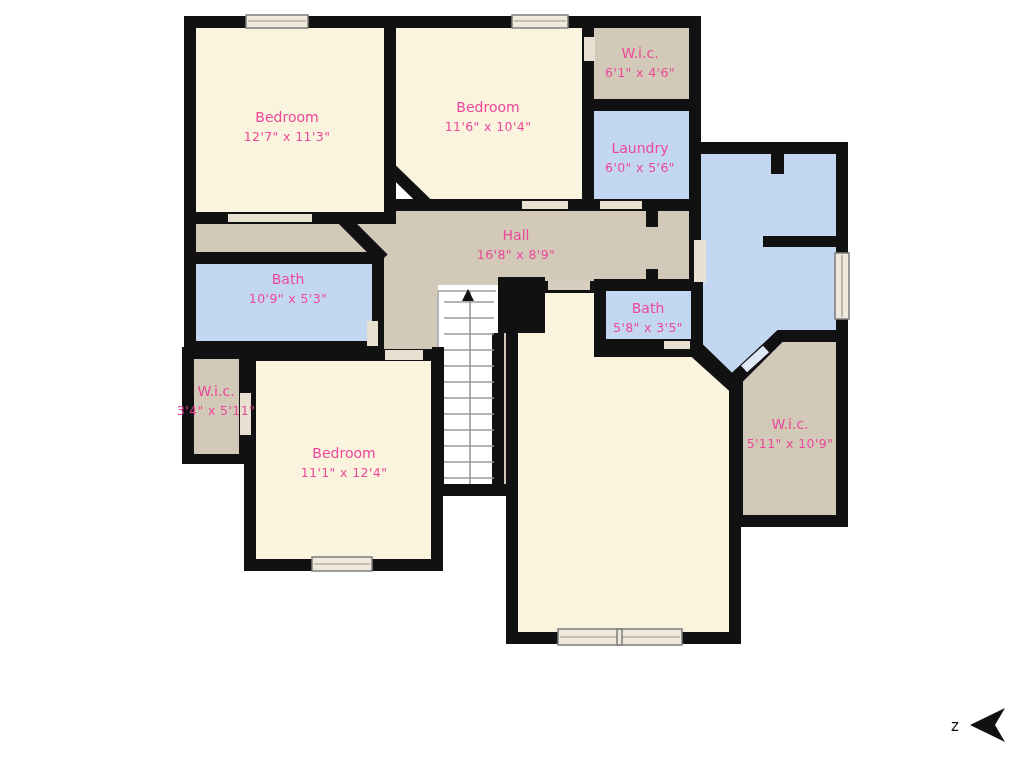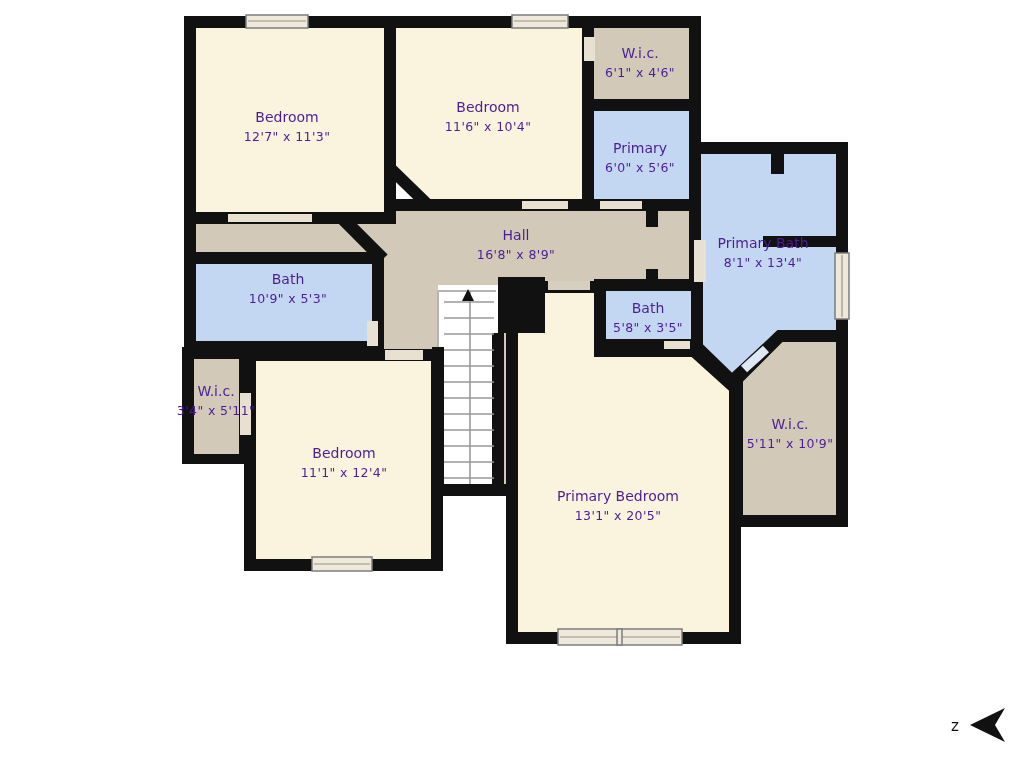--- a/index.html
+++ b/index.html
@@ -8,21 +8,21 @@
   svg{position:absolute;left:0;top:0;}
   .room{stroke:#111111;stroke-width:12;stroke-linejoin:miter;}
   .wall{stroke:none;}
   .thinline{stroke:#b5b5b5;stroke-width:2;fill:none;}
   .tread{stroke:#9a9a9a;stroke-width:1.6;fill:none;}
   .window{stroke:#7d7d7d;stroke-width:1.5;}
   .winline{stroke:#9a9388;stroke-width:1.2;}
   .threshold{stroke:none;}
   .diagwall{stroke:#111111;stroke-width:13;fill:none;}
   .doordiag{stroke:#dfe9f6;stroke-width:9;fill:none;}
-  .room-label{position:absolute;transform:translateX(-50%);text-align:center;color:#4c1d95;white-space:nowrap;line-height:19px;}
+  .room-label{position:absolute;transform:translateX(-50%);text-align:center;color:#ec4899;white-space:nowrap;line-height:19px;}
   .room-name{font-size:14px;display:block;}
   .room-dims{font-size:12.5px;display:block;letter-spacing:0.4px;}
   .compass-text{font-size:15px;fill:#111111;font-family:"DejaVu Sans",sans-serif;}
 </style>
 </head>
 <body>
 
 <div id="canvas">
   <svg width="1024" height="768" viewBox="0 0 1024 768">
 
@@ -112,44 +112,36 @@
   </div>
   <div class="room-label" style="left:488px;top:98px;">
     <span class="room-name">Bedroom</span>
     <span class="room-dims">11'6" x 10'4"</span>
   </div>
   <div class="room-label" style="left:640px;top:44px;">
     <span class="room-name">W.i.c.</span>
     <span class="room-dims">6'1" x 4'6"</span>
   </div>
   <div class="room-label" style="left:640px;top:139px;">
-    <span class="room-name">Primary</span>
+    <span class="room-name">Laundry</span>
     <span class="room-dims">6'0" x 5'6"</span>
-  </div>
-  <div class="room-label" style="left:763px;top:234px;">
-    <span class="room-name">Primary Bath</span>
-    <span class="room-dims">8'1" x 13'4"</span>
   </div>
   <div class="room-label" style="left:288px;top:270px;">
     <span class="room-name">Bath</span>
     <span class="room-dims">10'9" x 5'3"</span>
   </div>
   <div class="room-label" style="left:648px;top:299px;">
     <span class="room-name">Bath</span>
     <span class="room-dims">5'8" x 3'5"</span>
   </div>
   <div class="room-label" style="left:216px;top:382px;">
     <span class="room-name">W.i.c.</span>
     <span class="room-dims">3'4" x 5'11"</span>
   </div>
   <div class="room-label" style="left:344px;top:444px;">
     <span class="room-name">Bedroom</span>
     <span class="room-dims">11'1" x 12'4"</span>
   </div>
-  <div class="room-label" style="left:618px;top:487px;">
-    <span class="room-name">Primary Bedroom</span>
-    <span class="room-dims">13'1" x 20'5"</span>
-  </div>
   <div class="room-label" style="left:790px;top:415px;">
     <span class="room-name">W.i.c.</span>
     <span class="room-dims">5'11" x 10'9"</span>
   </div>
 </div>
 
 </body></html>

